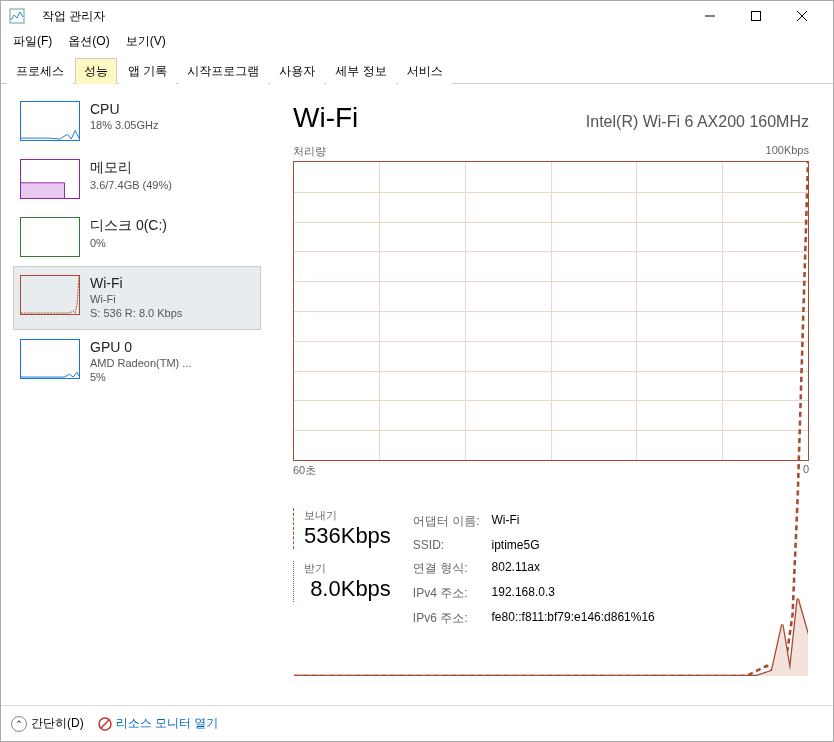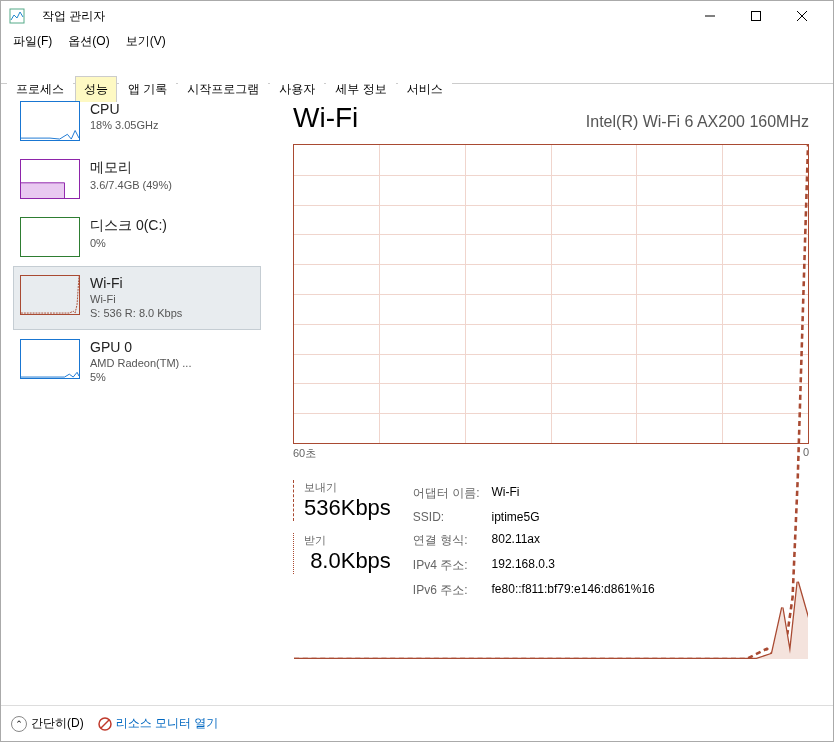--- a/index.html
+++ b/index.html
@@ -6,21 +6,21 @@
 body { background: #fff; width: 834px; height: 742px; border: 1px solid #aaa; overflow: hidden; position: relative; }
 .titlebar { height: 30px; display: flex; align-items: center; padding: 0 8px; }
 .titlebar-icon { width: 16px; height: 16px; margin-right: 6px; }
 .titlebar-title { font-size: 12px; flex: 1; margin-left: 11px; }
 .win-controls { display: flex; }
 .win-btn { width: 46px; height: 30px; display: flex; align-items: center; justify-content: center; font-size: 14px; cursor: default; }
 .win-btn svg { width: 10px; height: 10px; }
 .menubar { height: 20px; display: flex; padding: 0 6px; font-size: 12px; align-items: center; gap: 4px; }
 .menu-item { padding: 2px 6px; cursor: default; }
 .tabbar { display: flex; font-size: 12px; border-bottom: 1px solid #ccc; padding: 6px 6px 0 6px; gap: 2px; }
-.tab { padding: 4px 8px; border: 1px solid transparent; border-bottom: none; cursor: default; position: relative; top: 19px; background: #fff; }
+.tab { padding: 4px 8px; border: 1px solid transparent; border-bottom: none; cursor: default; position: relative; top: 1px; background: #fff; }
 .tab.active { border-color: #ccc; background: #fef9c3; }
 .content { display: flex; height: 640px; }
 .sidebar { width: 272px; padding: 8px 12px; overflow-y: auto; }
 .side-item { display: flex; padding: 8px 6px; cursor: default; border: 1px solid transparent; }
 .side-item.selected { background: #e8ecef; border-color: #c5cdd3; }
 .side-thumb { width: 60px; height: 40px; border: 1px solid; margin-right: 10px; position: relative; overflow: hidden; }
 .side-thumb.cpu { border-color: #1976d2; }
 .side-thumb.mem { border-color: #8e24aa; }
 .side-thumb.disk { border-color: #2e7d32; }
 .side-thumb.wifi { border-color: #a94a32; }
@@ -31,21 +31,21 @@
 .main-header { display: flex; align-items: baseline; justify-content: space-between; margin-bottom: 10px; }
 .main-title { font-size: 28px; font-weight: 400; }
 .main-adapter { font-size: 16px; color: #555; }
 .graph-labels { display: flex; justify-content: space-between; font-size: 11px; color: #666; margin-bottom: 2px; }
 .graph { width: 100%; height: 300px; border: 1px solid #a94a32; position: relative; }
 .graph-grid { position: absolute; inset: 0; }
 .graph-line-h { position: absolute; left: 0; right: 0; border-top: 1px solid #f0d5cd; }
 .graph-line-v { position: absolute; top: 0; bottom: 0; border-left: 1px solid #f0d5cd; }
 .graph-data { position: absolute; inset: 0; }
 .graph-bottom-labels { display: flex; justify-content: space-between; font-size: 11px; color: #666; margin-top: 2px; }
-.stats { display: flex; margin-top: 19px; gap: 20px; }
+.stats { display: flex; margin-top: 30px; gap: 20px; }
 .stats-left { display: flex; flex-direction: column; gap: 12px; }
 .stat-block { border-left: 1px dashed #a94a32; padding-left: 10px; }
 .stat-block.recv { border-left-style: dotted; }
 .stat-label { font-size: 11px; color: #666; }
 .stat-value { font-size: 22px; text-align: right; }
 .stats-right { font-size: 12px; }
 .stats-right table td { padding: 3px 10px 3px 0; vertical-align: top; }
 .stats-right .k { color: #666; white-space: nowrap; }
 .signal { display: inline-flex; align-items: flex-end; gap: 1px; }
 .signal span { width: 3px; background: #888; }
@@ -156,20 +156,24 @@
           <div class="side-info-sub">5%</div>
         </div>
     </div>
   </div>
 
   <div class="main">
     <div class="main-header">
       <span class="main-title">Wi-Fi</span>
       <span class="main-adapter">Intel(R) Wi-Fi 6 AX200 160MHz</span>
     </div>
+    <div class="graph-labels">
+      <span>처리량</span>
+      <span>100Kbps</span>
+    </div>
     <div class="graph">
       <div class="graph-grid">
         <div class="graph-line-h" style="top:10%"></div>
           <div class="graph-line-h" style="top:20%"></div>
           <div class="graph-line-h" style="top:30%"></div>
           <div class="graph-line-h" style="top:40%"></div>
           <div class="graph-line-h" style="top:50%"></div>
           <div class="graph-line-h" style="top:60%"></div>
           <div class="graph-line-h" style="top:70%"></div>
           <div class="graph-line-h" style="top:80%"></div>

